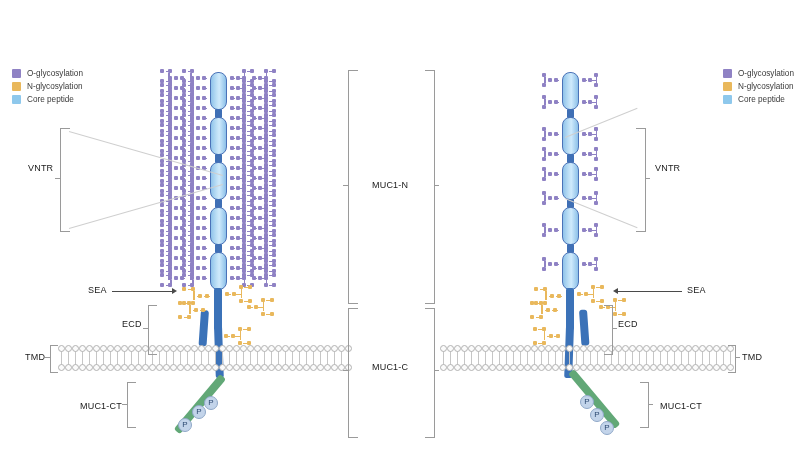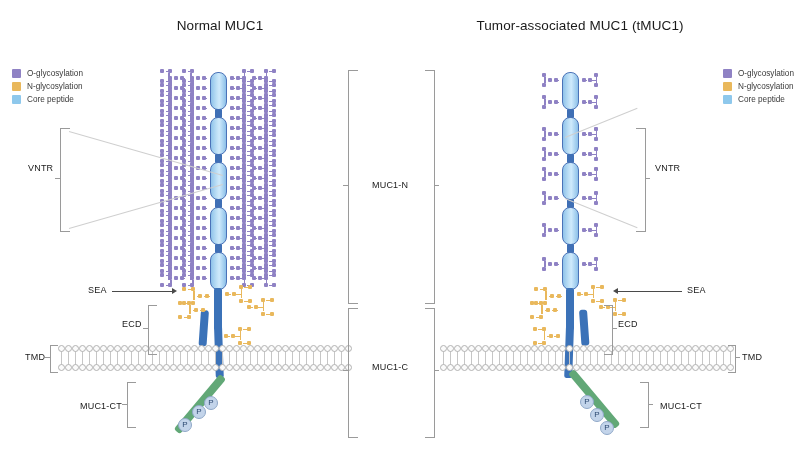--- a/index.html
+++ b/index.html
@@ -98,22 +98,20 @@
   .arrowline{position:absolute;height:1px;background:#4a4a4a;}
   .arrowhead{position:absolute;width:0;height:0;}
   .arrowhead.r{border-top:3.2px solid transparent;border-bottom:3.2px solid transparent;border-left:5px solid #4a4a4a;}
   .arrowhead.l{border-top:3.2px solid transparent;border-bottom:3.2px solid transparent;border-right:5px solid #4a4a4a;}
 </style>
 </head>
 <body>
 
 <div class="stage">
 
-  <div class="abs panel-title" style="left:130px;top:18px;width:180px;">Normal MUC1</div>
-  <div class="abs panel-title" style="left:450px;top:18px;width:260px;">Tumor-associated MUC1 (tMUC1)</div>
 
   <div class="abs legend" style="left:12px;top:69px;">
     <div class="legend-row">
       <span class="legend-swatch" style="background:#8f82c4;"></span>
       <span class="legend-label">O-glycosylation</span>
     </div>
     <div class="legend-row">
       <span class="legend-swatch" style="background:#e9b85c;"></span>
       <span class="legend-label">N-glycosylation</span>
     </div>

